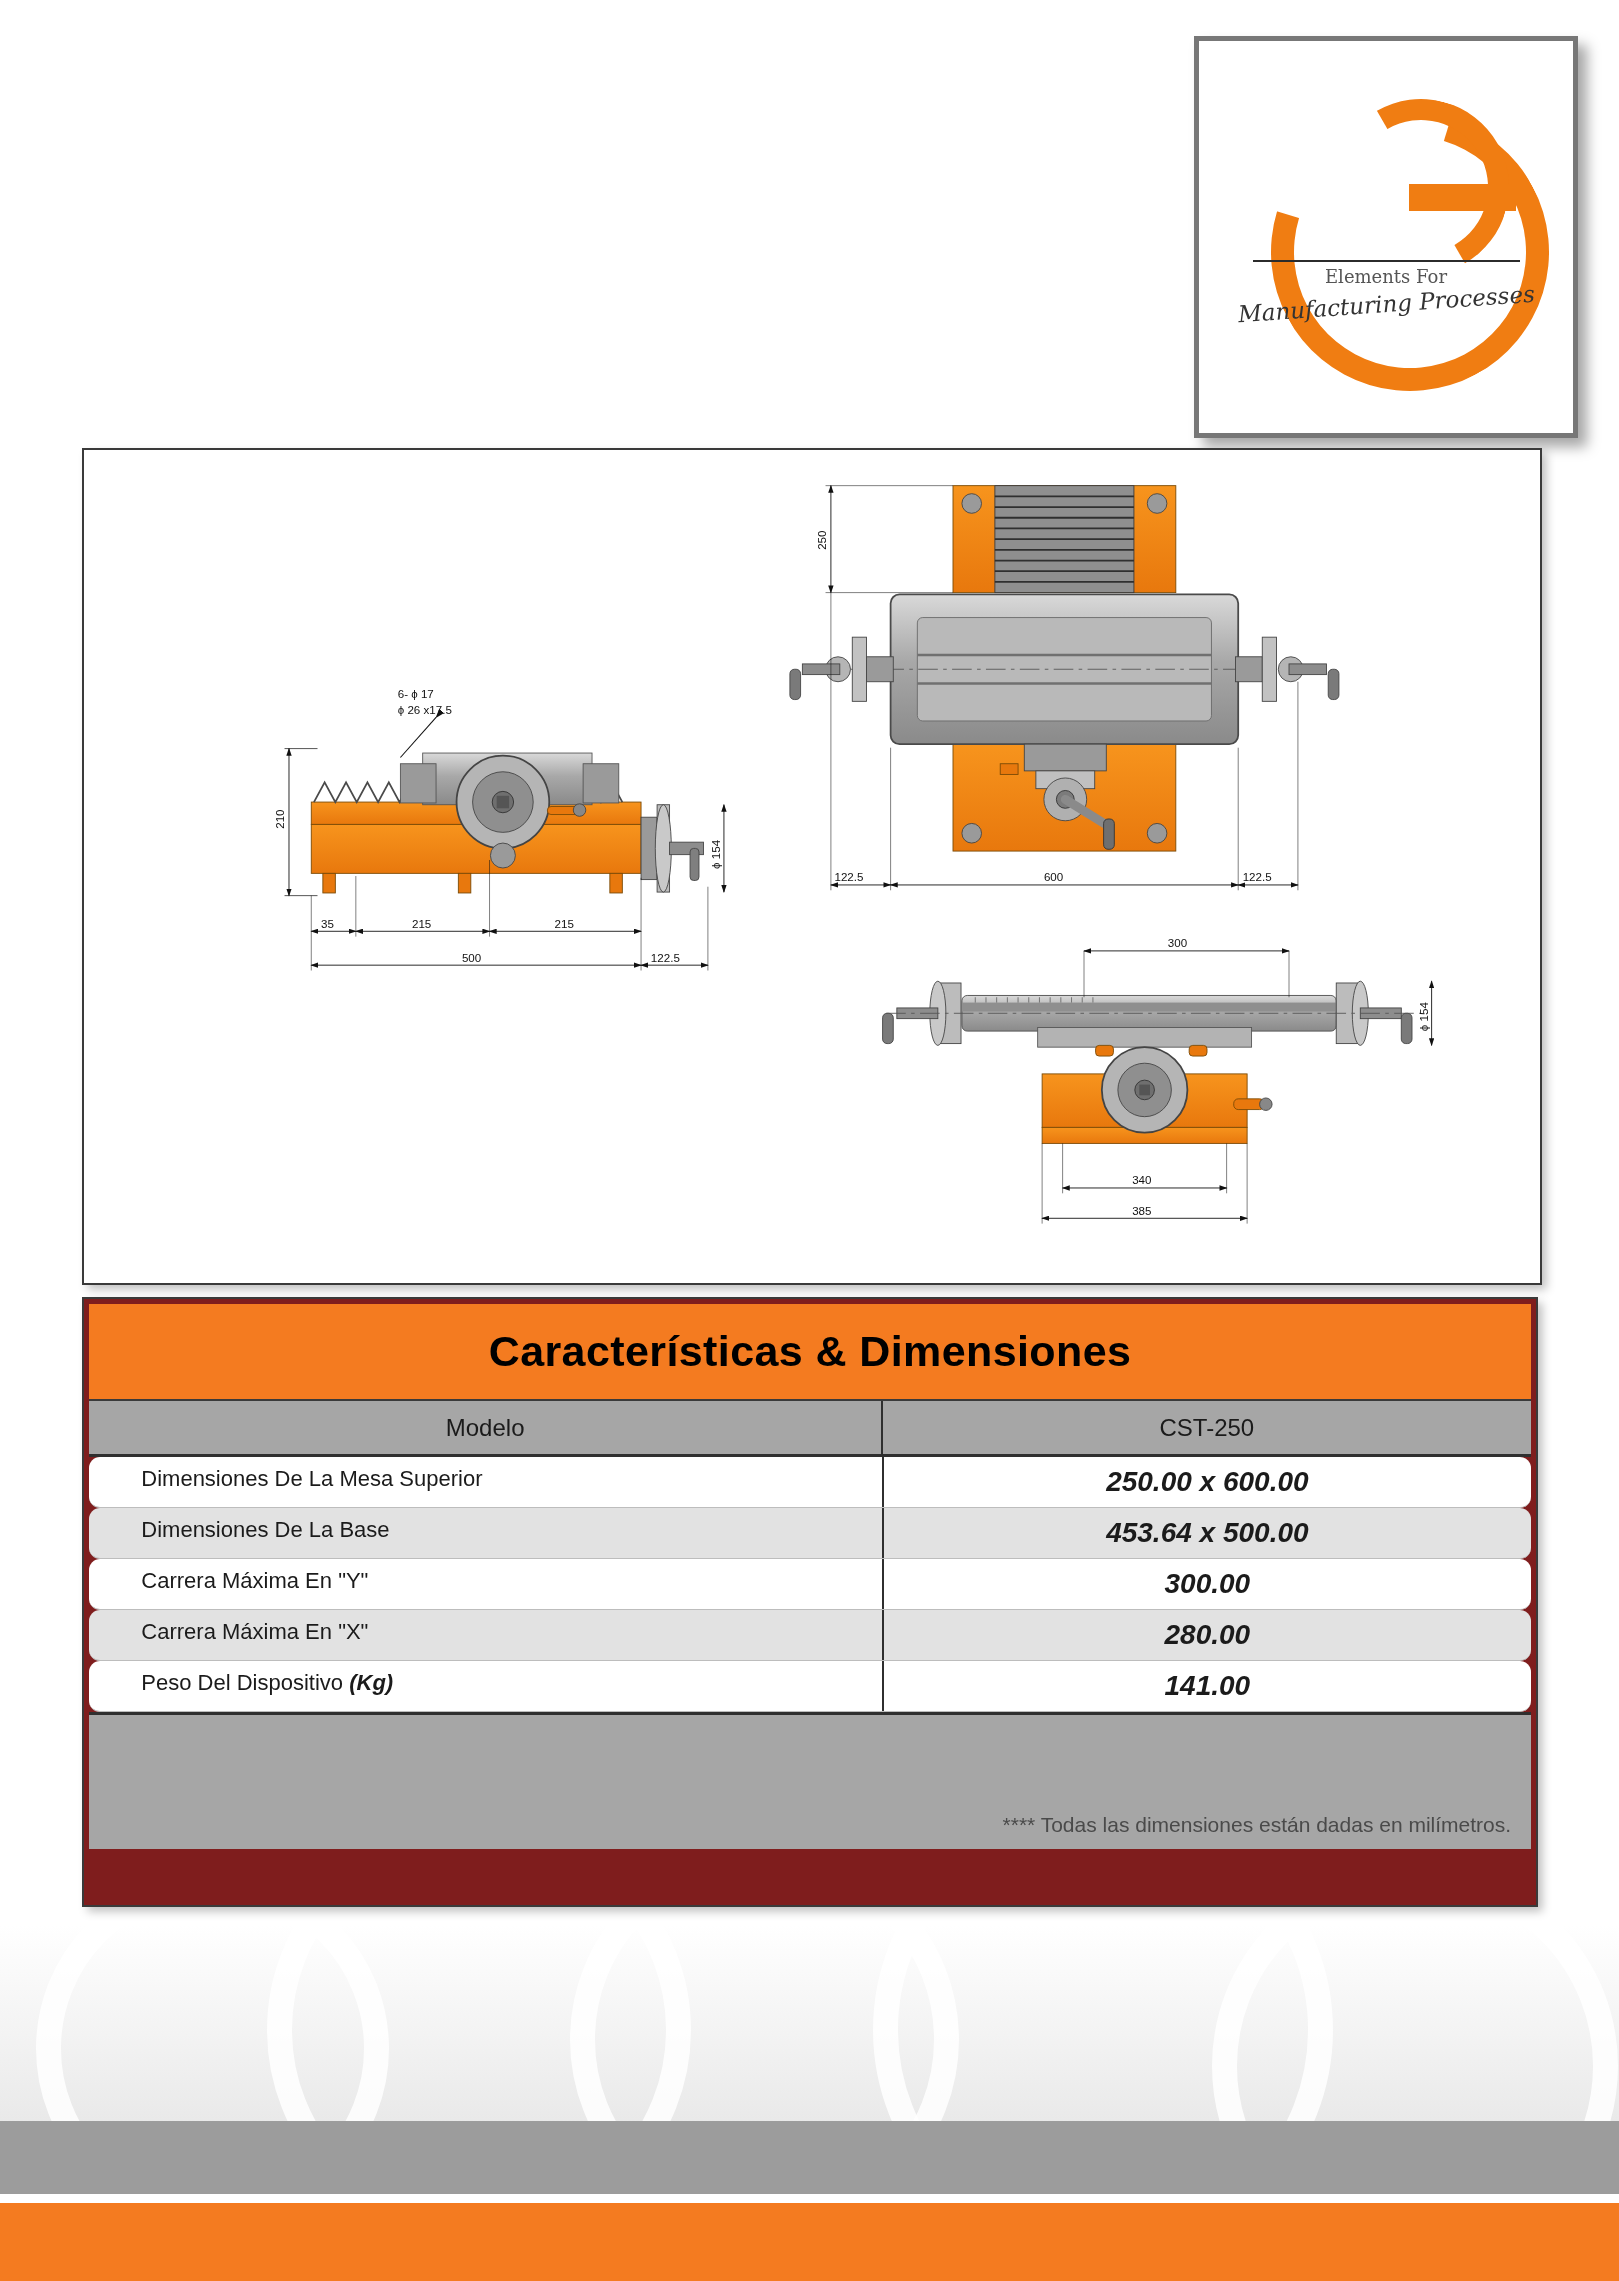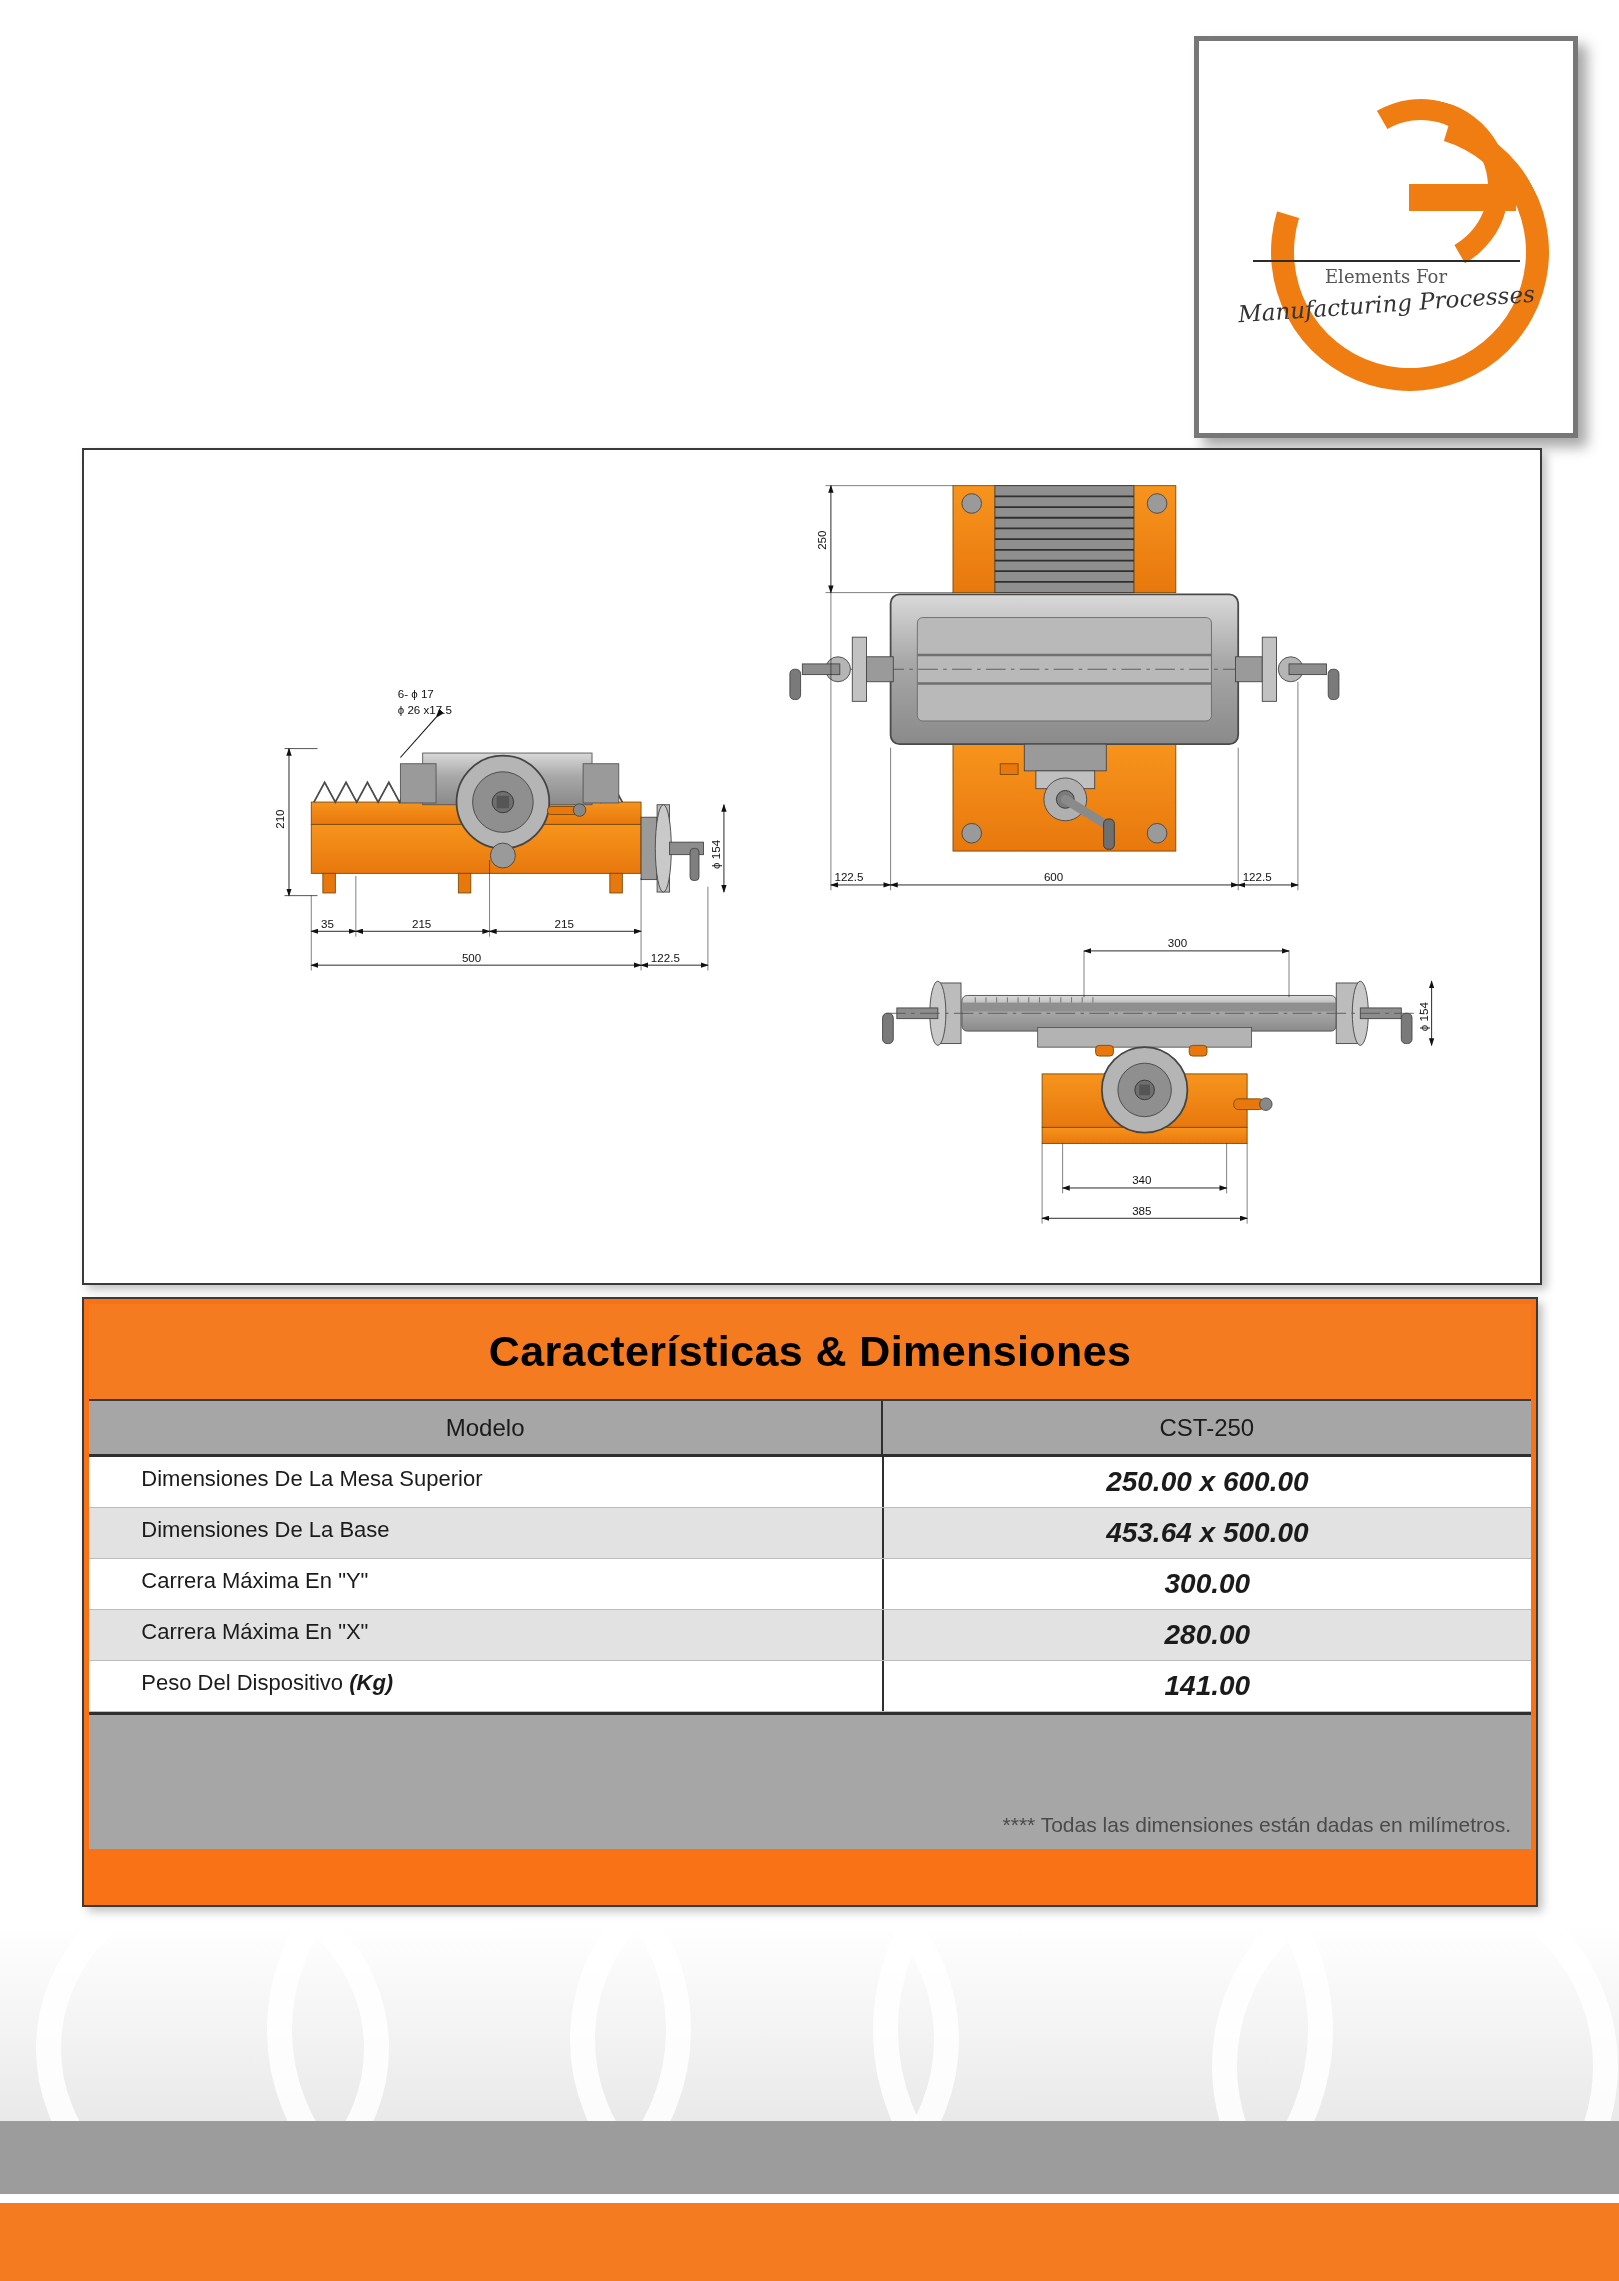--- a/index.html
+++ b/index.html
@@ -57,40 +57,40 @@
   .drawing-panel{
     position:absolute;left:82px;top:448px;width:1456px;height:833px;
     background:#ffffff;border:2.7px solid #3a3a3a;
     box-shadow:5.3px 5.3px 9px rgba(0,0,0,.25);
   }
   .drawing-panel svg{display:block;}
 
   
   .spec-wrap{
     position:absolute;left:82px;top:1297px;width:1456px;height:610px;
-    background:#f97316;border:2.7px solid #3a3a3a;
+    background:#7f1d1d;border:2.7px solid #3a3a3a;
     box-shadow:5.3px 5.3px 9px rgba(0,0,0,.25);
     box-sizing:border-box;padding:5.3px;
   }
   .spec-title{
     background:#F47B20;color:#000;
     font-size:43px;font-weight:bold;text-align:center;
     padding:23px 0 23px 0;letter-spacing:0.4px;
     border-bottom:2.7px solid #3a3a3a;
   }
   .spec-head{
     display:flex;background:#a6a6a6;border-bottom:3.6px solid #2f2f2f;
   }
   .spec-head div{
     font-size:24px;font-weight:normal;color:#1b1b1b;text-align:center;padding:12.5px 0;
   }
   .col-a{width:55%;}
   .col-b{width:45%;border-left:2.7px solid #2f2f2f;}
   .spec-row{
-    display:flex;border-bottom:1.8px solid #bdbdbd;background:#ffffff;
+    display:flex;border-bottom:1.8px solid #bdbdbd;background:#ffffff;border-radius:11px;
   }
   .spec-row.alt{background:#e2e2e2;}
   .spec-row .cell-a{
     width:55%;font-size:22px;color:#1b1b1b;padding:9px 0 9px 52px;box-sizing:border-box;
   }
   .spec-row .cell-b{
     width:45%;font-size:28px;color:#1b1b1b;padding:9px 0;text-align:center;
     font-weight:bold;font-style:italic;border-left:2.7px solid #2f2f2f;box-sizing:border-box;
   }
   .spec-row .unit{font-style:italic;font-weight:bold;}

